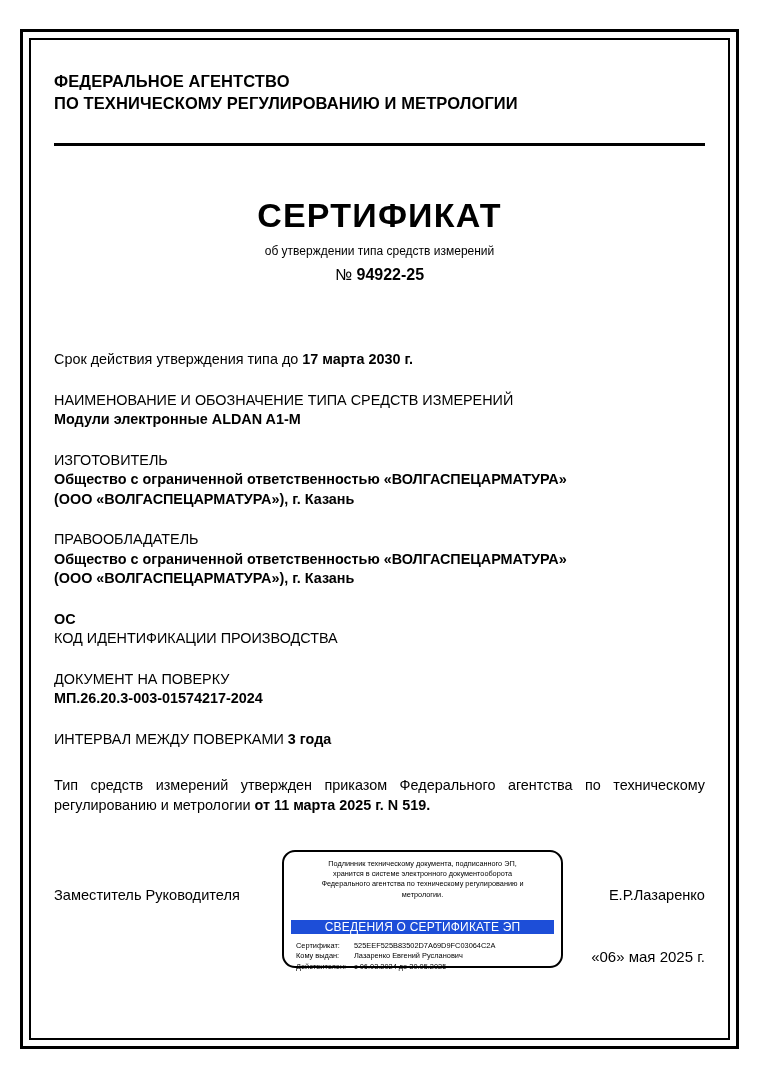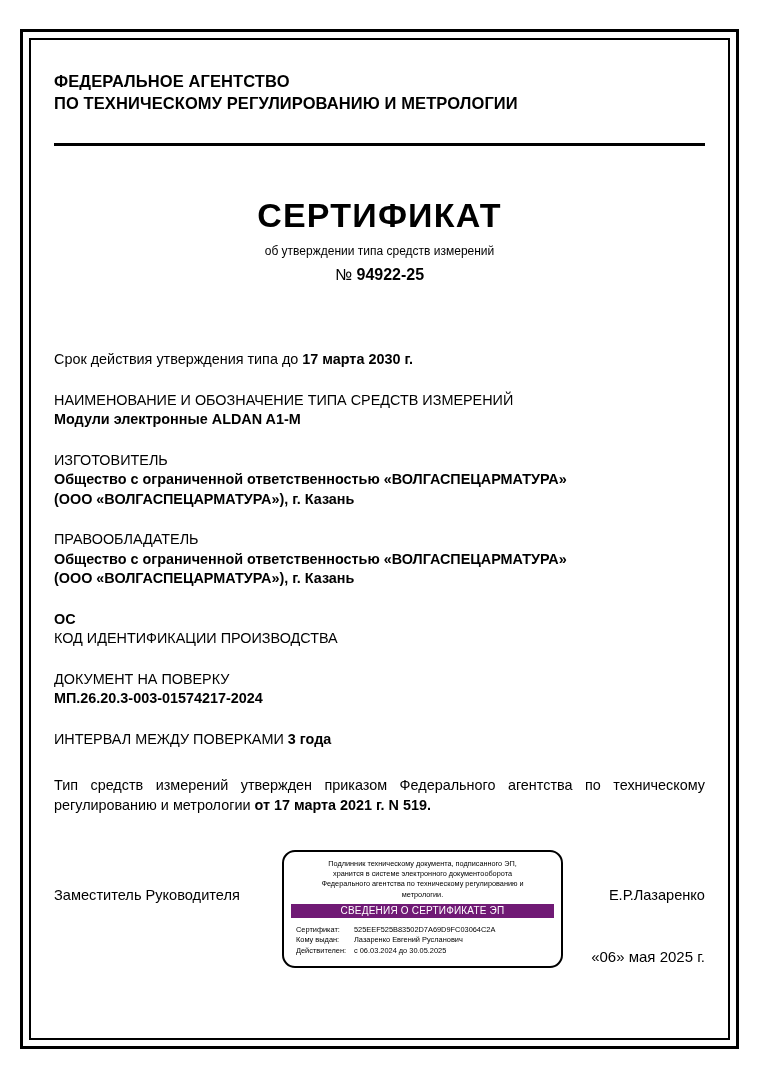--- a/index.html
+++ b/index.html
@@ -134,26 +134,26 @@
     background: #fff;
   }
   .stamp-note {
     text-align: center;
     font-size: 7.3px;
     line-height: 10.2px;
     margin: 7px 10px 0 10px;
     color: #000;
   }
   .stamp-banner {
-    background: #701a75;
+    background: #1d4ed8;
     color: #fff;
     text-align: center;
-    font-size: 10px;
+    font-size: 12px;
     line-height: 14px;
-    margin: 4px 7px 0 7px;
+    margin: 20px 7px 0 7px;
     letter-spacing: 0.2px;
   }
   .stamp-details {
     margin: 7px 0 0 12px;
     font-size: 7.4px;
     line-height: 10.4px;
   }
   .stamp-details .row { white-space: nowrap; }
   .stamp-details .k { display: inline-block; min-width: 58px; }
 
@@ -227,21 +227,21 @@
       <div class="field-line">
         <span class="field-label">ИНТЕРВАЛ МЕЖДУ ПОВЕРКАМИ</span>
         <span class="field-value">3 года</span>
       </div>
     </div>
 
   </div>
 
   <div class="order-para">
     <span>Тип средств измерений утвержден приказом Федерального агентства по техническому регулированию и метрологии</span>
-    <b>от 17 марта 2021 г. N 519.</b>
+    <b>от 11 марта 2025 г. N 519.</b>
   </div>
 
   <div class="sign-row">
 
     <div class="sign-title">Заместитель Руководителя</div>
 
     <div class="stamp">
       <div class="stamp-note">
         <div>Подлинник техническому документа, подписанного ЭП,</div>
         <div>хранится в системе электронного документооборота</div>

